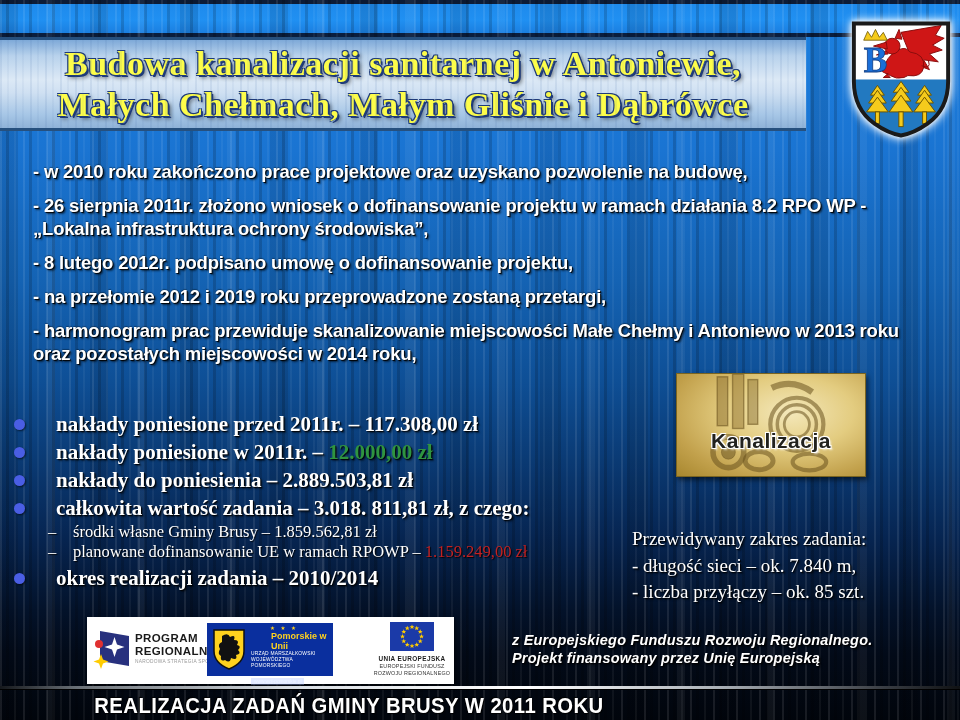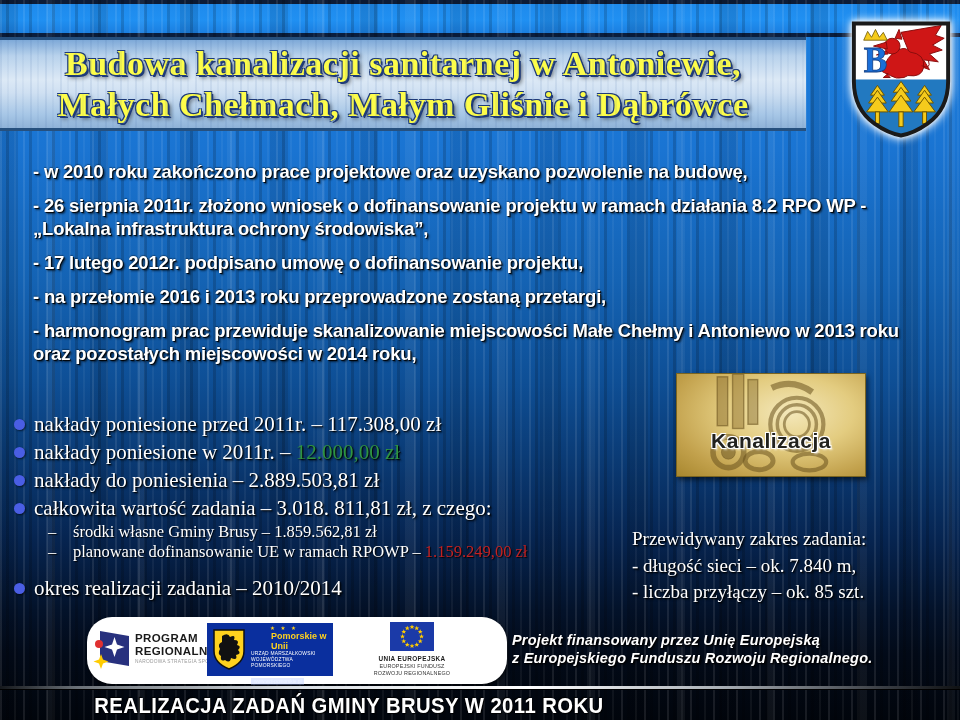--- a/index.html
+++ b/index.html
@@ -56,46 +56,46 @@
   
   .timeline { left:33px; top:160px; width:872px; }
   .timeline-item {
     color:#fff; font-weight:bold; font-size:18.5px; line-height:23px; letter-spacing:-0.2px;
     margin-bottom:11px;
     text-shadow:1px 1px 0 rgba(0,0,0,0.85), 2px 2px 2px rgba(0,0,0,0.6), 0 -1px 1px rgba(0,0,0,0.35);
   }
 
   
   .costs { left:0; top:410px; width:645px; font-family:"Liberation Serif", serif; color:#fff; }
-  .cost-item { position:relative; padding-left:34px; font-size:21px; line-height:28px;
-    text-shadow:1px 1px 1px rgba(0,0,0,0.9), 2px 2px 2px rgba(0,0,0,0.5); }
+  .cost-item { position:relative; padding-left:56px; font-size:21px; line-height:28px;
+    text-shadow:1px 1px 1px rgba(0,0,0,0.9), 2px 2px 2px rgba(0,0,0,0.5);font-weight:bold; }
   .cost-item .dot { position:absolute; left:14px; top:9px; width:11px; height:11px; border-radius:50%;
     box-shadow:1px 1px 2px rgba(0,0,0,0.6); }
   .cost-sub { position:relative; padding-left:73px; font-size:16.5px; line-height:19.5px;
     text-shadow:1px 1px 1px rgba(0,0,0,0.9); }
   .cost-sub .dash { position:absolute; left:48px; }
-  .cost-item.period { margin-top:13px; }
+  .cost-item.period { margin-top:3px; }
 
   
   .kanal { left:676px; top:373px; width:190px; height:104px;
     background:radial-gradient(ellipse at 60% 38%, #f4e8ba 0%, #e3cc80 40%, #c2a14c 75%, #a8872e 100%);
     border:1px solid #7a6420; box-shadow:2px 3px 5px rgba(0,0,0,0.55); }
   .kanal svg { position:absolute; inset:0; width:100%; height:100%; }
   .kanal-label { position:absolute; left:0; right:0; top:55px; text-align:center;
     font-weight:bold; font-size:21px; color:#22221e; letter-spacing:0.5px;
     text-shadow:-1px -1px 0 #fff, 1px -1px 0 #fff, -1px 1px 0 #fff, 1px 1px 0 #fff, 2px 2px 2px rgba(255,255,255,0.7); }
 
   
   .scope { left:632px; top:526px; width:325px; font-family:"Liberation Serif", serif;
     color:#fff; font-size:19px; line-height:26.5px;
     text-shadow:1px 1px 1px rgba(0,0,0,0.9), 2px 2px 2px rgba(0,0,0,0.5); }
 
   
-  .logos-bar { left:87px; top:617px; width:420px; height:67px; background:#fff;
-    box-shadow:1px 2px 4px rgba(0,0,0,0.6);border-radius:25px; }
+  .logos-bar { left:87px; top:617px; width:367px; height:67px; background:#fff;
+    box-shadow:1px 2px 4px rgba(0,0,0,0.6); }
   .pr-logo { position:absolute; left:6px; top:7px; width:145px; height:53px; }
   .pr-flag { position:absolute; left:0; top:0; }
   .pr-text { position:absolute; left:42px; top:8px; color:#1a1a1a; font-weight:bold;
     font-size:11.5px; line-height:12.5px; letter-spacing:0.4px; }
   .pr-sub { position:absolute; left:42px; top:35px; color:#9a9a9a; font-size:4.8px; letter-spacing:0.3px; }
   .pom-box { position:absolute; left:120px; top:6px; width:126px; height:53px; background:#0a2f9e; }
   .pom-shield { position:absolute; left:5px; top:5px; }
   .pom-text { position:absolute; left:44px; top:2px; width:80px; }
   .pom-stars { color:#ffd21e; font-size:5.5px; letter-spacing:2px; text-align:center; width:66px; }
   .pom-title { color:#ffd21e; font-weight:bold; font-size:9px; line-height:10px;margin-left:20px; }
@@ -174,22 +174,22 @@
         <polygon points="17,24 21,15 25,21 29,13 33,21 37,16 41,24" fill="#f5cb1c" stroke="#6b5500" stroke-width="0.8"></polygon>
         <text x="17" y="56" font-family="Liberation Serif, serif" font-size="36" font-weight="bold" fill="#1a6fd8" stroke="#123f85" stroke-width="0.8">B</text>
       </g>
       <path d="M7,7 H103 V66 Q103,94 82,109 Q68,119 55,121 Q42,119 28,109 Q7,94 7,66 Z" fill="none" stroke="#1a1a1a" stroke-width="4"></path>
     </svg>
   </div>
 
   <div class="layer timeline">
     <div class="timeline-item">- w 2010 roku zakończono prace projektowe oraz uzyskano pozwolenie na budowę,</div>
     <div class="timeline-item">- 26 sierpnia 2011r. złożono wniosek o dofinansowanie projektu w ramach działania 8.2 RPO WP - „Lokalna infrastruktura ochrony środowiska”,</div>
-    <div class="timeline-item">- 17 lutego 2012r. podpisano umowę o dofinansowanie projektu,</div>
-    <div class="timeline-item">- na przełomie 2016 i 2013 roku przeprowadzone zostaną przetargi,</div>
+    <div class="timeline-item">- 8 lutego 2012r. podpisano umowę o dofinansowanie projektu,</div>
+    <div class="timeline-item">- na przełomie 2012 i 2019 roku przeprowadzone zostaną przetargi,</div>
     <div class="timeline-item">- harmonogram prac przewiduje skanalizowanie miejscowości Małe Chełmy i Antoniewo w 2013 roku oraz pozostałych miejscowości w 2014 roku,</div>
   </div>
 
   <div class="layer costs">
     <div class="cost-item">
       <span class="dot" style="background-color: rgb(74, 94, 228);"></span>
       <span>nakłady poniesione przed 2011r. – 117.308,00 zł</span>
     </div>
     <div class="cost-item">
       <span class="dot" style="background-color: rgb(74, 94, 228);"></span>
@@ -292,22 +292,22 @@
           <use href="#eustar" transform="translate(17.25,6.27) scale(0.5)"></use>
         </g>
       </svg>
       <div class="eu-line1">UNIA EUROPEJSKA</div>
       <div class="eu-line">EUROPEJSKI FUNDUSZ</div>
       <div class="eu-line">ROZWOJU REGIONALNEGO</div>
     </div>
   </div>
 
   <div class="layer funding">
+    <div>z Europejskiego Funduszu Rozwoju Regionalnego.</div>
     <div>Projekt finansowany przez Unię Europejską</div>
-    <div>z Europejskiego Funduszu Rozwoju Regionalnego.</div>
   </div>
 
   <div class="layer divider"></div>
   <div class="layer footer-bar">
     <span class="footer-text">REALIZACJA ZADAŃ GMINY BRUSY W 2011 ROKU</span>
   </div>
 
 </div>
 
 </body></html>

